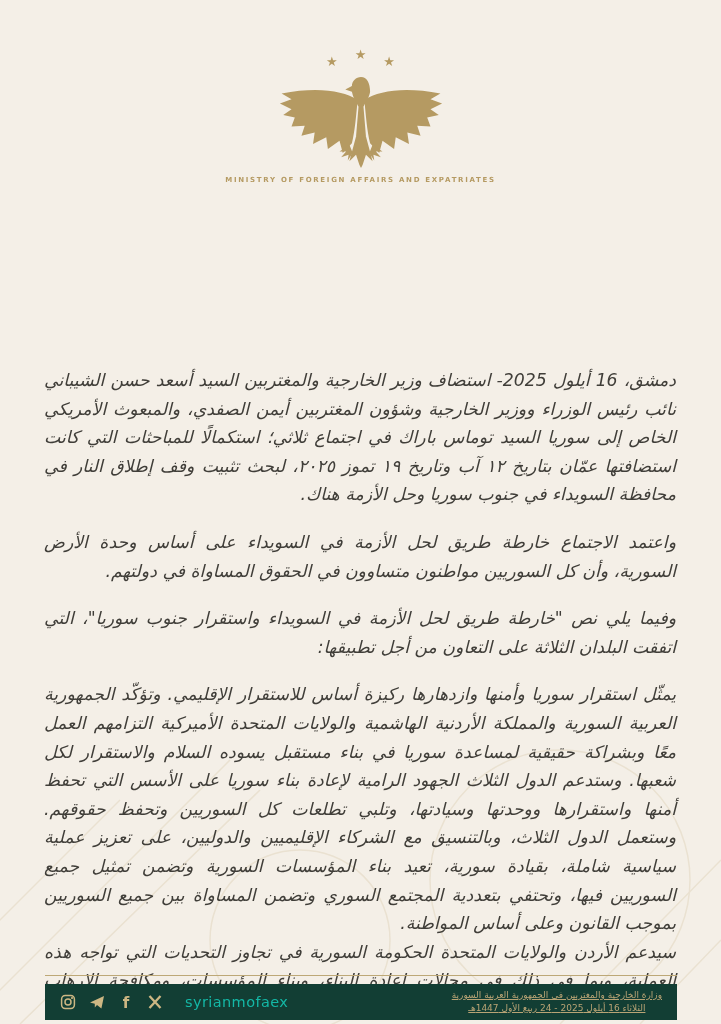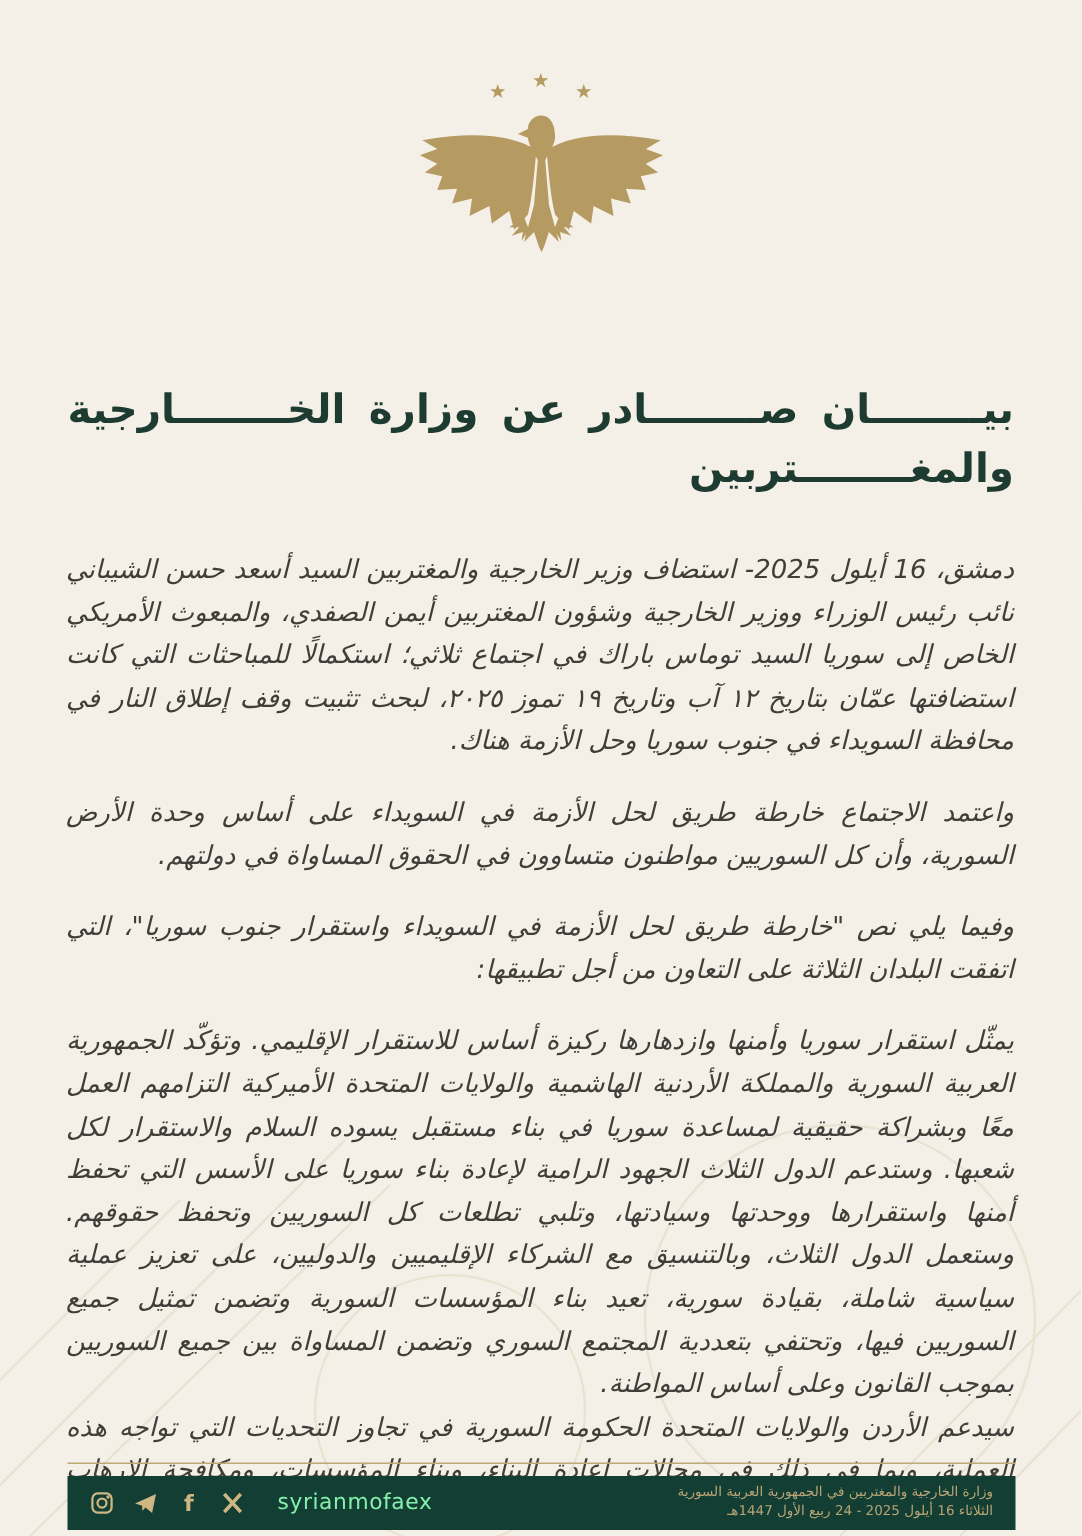--- a/index.html
+++ b/index.html
@@ -42,22 +42,22 @@
 
   
   .footer-rule{position:absolute;left:45px;right:44px;top:975px;border-top:1.5px solid #bda877;}
   .footer-bar{
     position:absolute;left:45px;right:44px;top:984px;height:36px;
     background:#123e34;display:flex;align-items:center;justify-content:space-between;
     padding:0 15px;box-sizing:border-box;direction:ltr;
   }
   .social{display:flex;align-items:center;gap:13px;}
   .social .icn{display:inline-flex;width:16px;height:16px;}
-  .handle{color:#86efac;font-size:14.5px;margin-left:9px;letter-spacing:.4px;}
-  .footer-right{text-align:right;color:#b9a475;font-size:9px;line-height:13px;direction:rtl;}
+  .handle{color:#14b8a6;font-size:14.5px;margin-left:9px;letter-spacing:.4px;}
+  .footer-right{text-align:center;color:#b9a475;font-size:9px;line-height:13px;direction:rtl;text-decoration:underline;}
 </style>
 </head>
 <body>
 
 <div class="page">
 
   <svg class="watermark" width="721" height="1024" viewBox="0 0 721 1024">
     <g stroke="#e6dcc8" stroke-width="1.5" fill="none" opacity="0.7">
       <path d="M-20,1010 L230,760"></path>
       <path d="M20,1024 L260,790"></path>
@@ -84,24 +84,24 @@
 
         <path d="M110,6 C104,6 99,11 99,17 L91,21 L99,24 C100,31 104,36 107,42 L104,78 L110,84 L116,78 L113,42 C116,36 120,31 121,24 C121,13 117,6 110,6 Z"></path>
 
         <path d="M104,78 L96,108 L104,100 L108,112 L110,116 L112,112 L116,100 L124,108 L116,78 Z"></path>
 
         <path d="M96,88 L84,96 L92,96 L86,103 L95,100 L94,107 L100,98 Z"></path>
 
         <path d="M124,88 L136,96 L128,96 L134,103 L125,100 L126,107 L120,98 Z"></path>
       </svg>
     </div>
+    <div class="ministry-en">MINISTRY OF FOREIGN AFFAIRS AND EXPATRIATES</div>
   </header>
 
   <h1 class="title">
-    <span class="title-line">بيــــــــان صــــــــادر عن وزارة الخــــــــارجية والمغــــــــتربين</span>
   </h1>
 
   <main class="bodytext">
     <p>دمشق، 16 أيلول 2025- استضاف وزير الخارجية والمغتربين السيد أسعد حسن الشيباني نائب رئيس الوزراء ووزير الخارجية وشؤون المغتربين أيمن الصفدي، والمبعوث الأمريكي الخاص إلى سوريا السيد توماس باراك في اجتماع ثلاثي؛ استكمالًا للمباحثات التي كانت استضافتها عمّان بتاريخ ١٢ آب وتاريخ ١٩ تموز ٢٠٢٥، لبحث تثبيت وقف إطلاق النار في محافظة السويداء في جنوب سوريا وحل الأزمة هناك.</p>
     <p>واعتمد الاجتماع خارطة طريق لحل الأزمة في السويداء على أساس وحدة الأرض السورية، وأن كل السوريين مواطنون متساوون في الحقوق المساواة في دولتهم.</p>
     <p>وفيما يلي نص "خارطة طريق لحل الأزمة في السويداء واستقرار جنوب سوريا"، التي اتفقت البلدان الثلاثة على التعاون من أجل تطبيقها:</p>
     <p class="joined">يمثّل استقرار سوريا وأمنها وازدهارها ركيزة أساس للاستقرار الإقليمي. وتؤكّد الجمهورية العربية السورية والمملكة الأردنية الهاشمية والولايات المتحدة الأميركية التزامهم العمل معًا وبشراكة حقيقية لمساعدة سوريا في بناء مستقبل يسوده السلام والاستقرار لكل شعبها. وستدعم الدول الثلاث الجهود الرامية لإعادة بناء سوريا على الأسس التي تحفظ أمنها واستقرارها ووحدتها وسيادتها، وتلبي تطلعات كل السوريين وتحفظ حقوقهم. وستعمل الدول الثلاث، وبالتنسيق مع الشركاء الإقليميين والدوليين، على تعزيز عملية سياسية شاملة، بقيادة سورية، تعيد بناء المؤسسات السورية وتضمن تمثيل جميع السوريين فيها، وتحتفي بتعددية المجتمع السوري وتضمن المساواة بين جميع السوريين بموجب القانون وعلى أساس المواطنة.</p>
     <p class="continues">سيدعم الأردن والولايات المتحدة الحكومة السورية في تجاوز التحديات التي تواجه هذه العملية، وبما في ذلك في مجالات إعادة البناء، وبناء المؤسسات، ومكافحة الإرهاب والتطرف، وإنهاء الخلافات المجتمعية وتحقيق المصالحة الوطنية.</p>
   </main>
 

